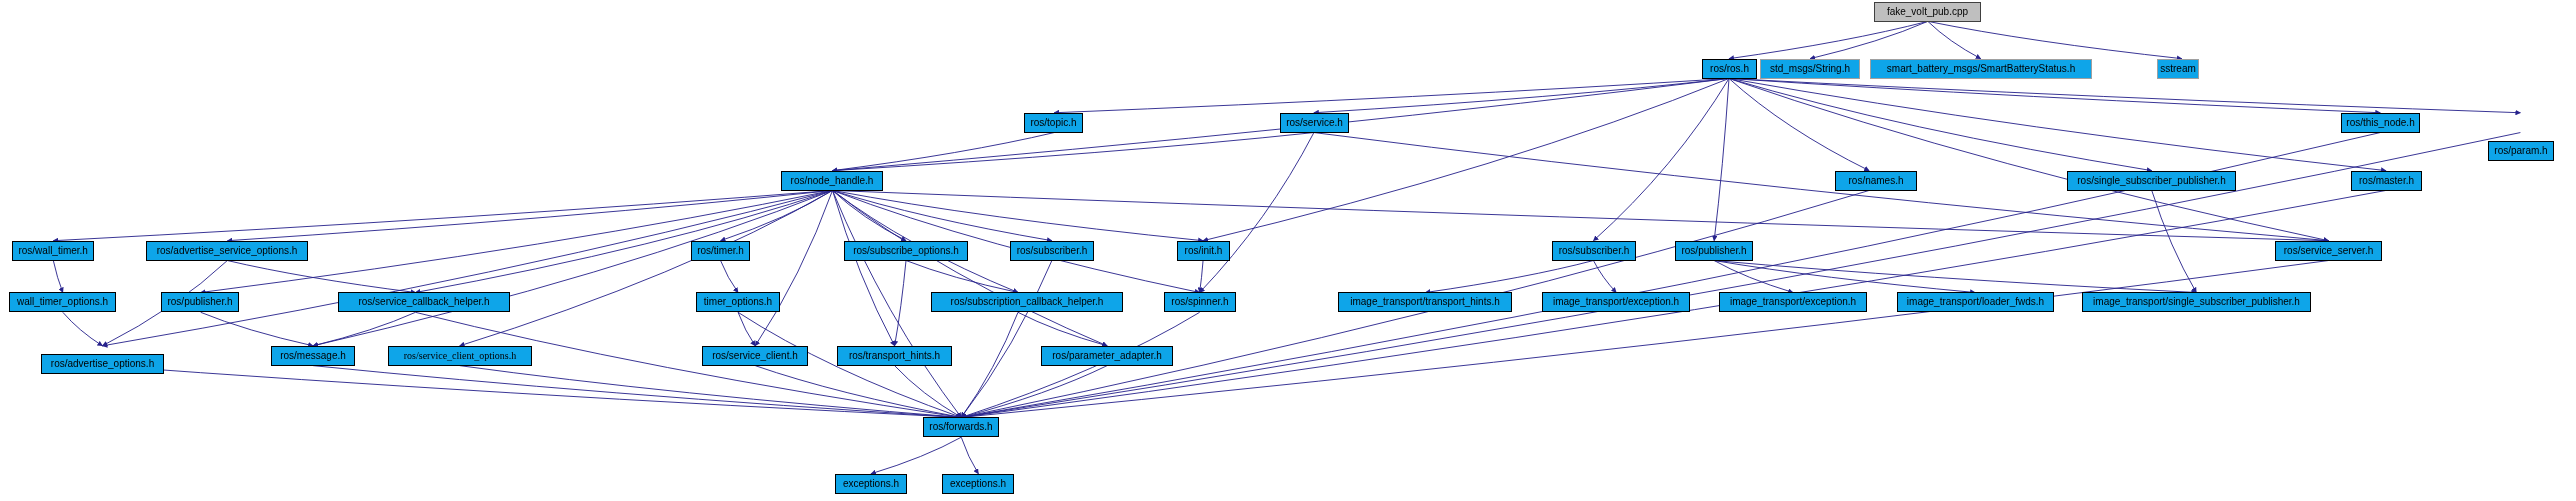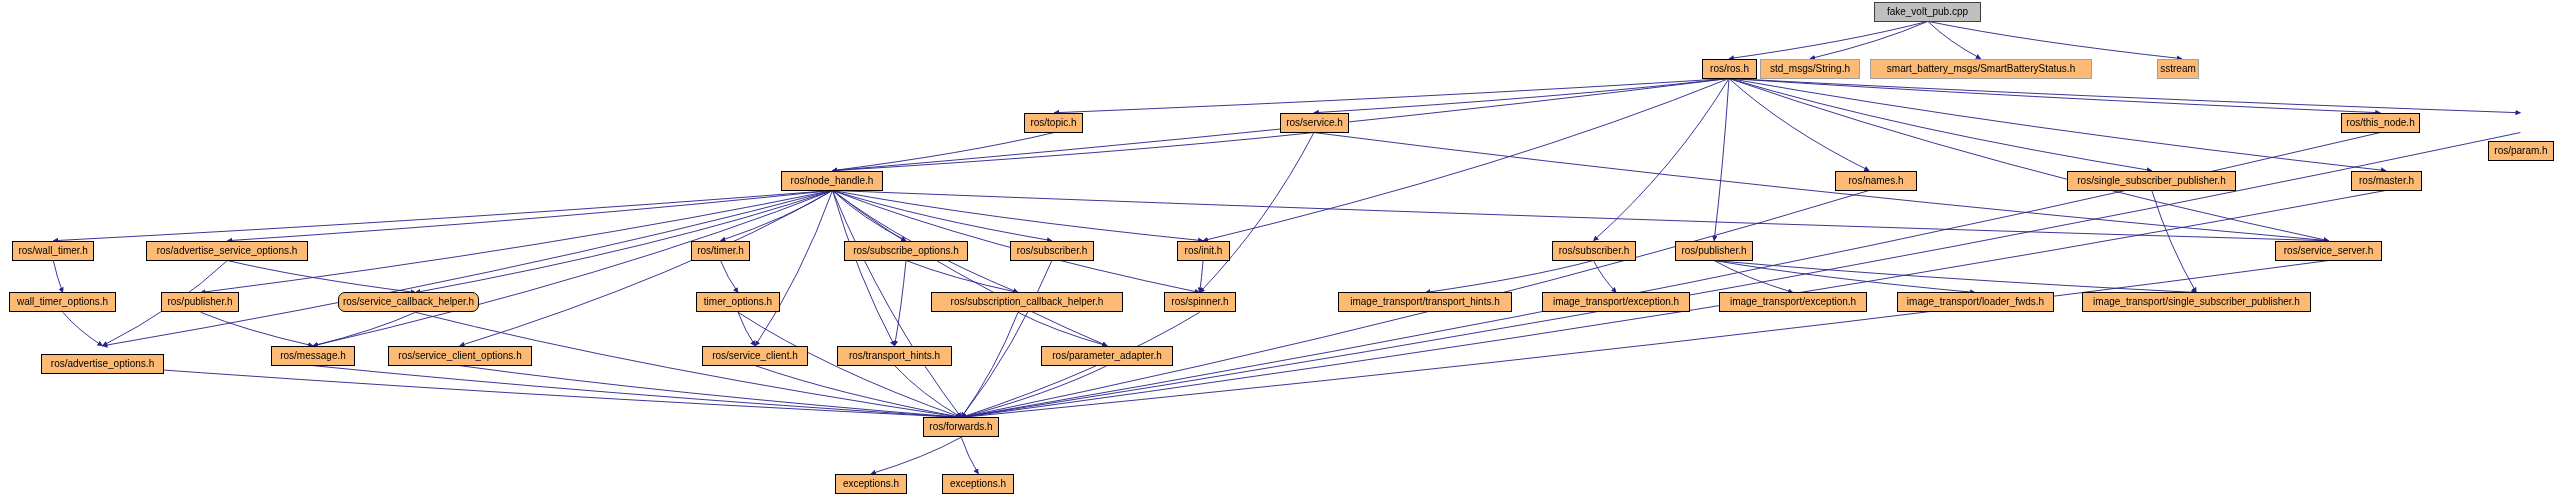--- a/index.html
+++ b/index.html
@@ -10,21 +10,21 @@
     height:502px;
     background:#ffffff;
     font-family:"Liberation Sans", sans-serif;
     overflow:hidden;
   }
   #edges{position:absolute;left:0;top:0;width:2576px;height:502px;}
   .node{
     position:absolute;
     box-sizing:border-box;
     border:0.8px solid #000000;
-    background:#fdba74;
+    background:#0ea5e9;
     color:#000000;
     font-size:10px;
     line-height:1;
     height:20px;
     display:flex;
     align-items:center;
     justify-content:center;
     white-space:nowrap;
     padding:0 5.3px;
     z-index:5;
@@ -192,21 +192,21 @@
       </div>
       <div class="node" style="left: 2275px; top: 241px; width: 107px;">
         <span class="node-label">ros/service_server.h</span>
       </div>
       <div class="node" style="left: 9.1px; top: 292px; width: 107px;">
         <span class="node-label">wall_timer_options.h</span>
       </div>
       <div class="node" style="left: 161px; top: 292px; width: 78px;">
         <span class="node-label">ros/publisher.h</span>
       </div>
-      <div class="node" style="left: 338px; top: 292px; width: 141px; border-radius: 7px;">
+      <div class="node" style="left: 338px; top: 292px; width: 172px;">
         <span class="node-label">ros/service_callback_helper.h</span>
       </div>
       <div class="node" style="left: 696px; top: 292px; width: 84px;">
         <span class="node-label">timer_options.h</span>
       </div>
       <div class="node" style="left: 931px; top: 292px; width: 192px;">
         <span class="node-label">ros/subscription_callback_helper.h</span>
       </div>
       <div class="node" style="left: 1164px; top: 292px; width: 72px;">
         <span class="node-label">ros/spinner.h</span>
@@ -225,21 +225,21 @@
       </div>
       <div class="node" style="left: 2082px; top: 292px; width: 229px;">
         <span class="node-label">image_transport/single_subscriber_publisher.h</span>
       </div>
       <div class="node" style="left: 41px; top: 346px; width: 123px; margin-top: 8px;">
         <span class="node-label">ros/advertise_options.h</span>
       </div>
       <div class="node" style="left: 271px; top: 346px; width: 84px;">
         <span class="node-label">ros/message.h</span>
       </div>
-      <div class="node" style="left: 388px; top: 346px; width: 144px;">
+      <div class="node" style="left: 388px; top: 346px; width: 144px; font-family: Liberation Serif, serif;">
         <span class="node-label">ros/service_client_options.h</span>
       </div>
       <div class="node" style="left: 702px; top: 346px; width: 106px;">
         <span class="node-label">ros/service_client.h</span>
       </div>
       <div class="node" style="left: 837px; top: 346px; width: 115px;">
         <span class="node-label">ros/transport_hints.h</span>
       </div>
       <div class="node" style="left: 1041px; top: 346px; width: 132px;">
         <span class="node-label">ros/parameter_adapter.h</span>

